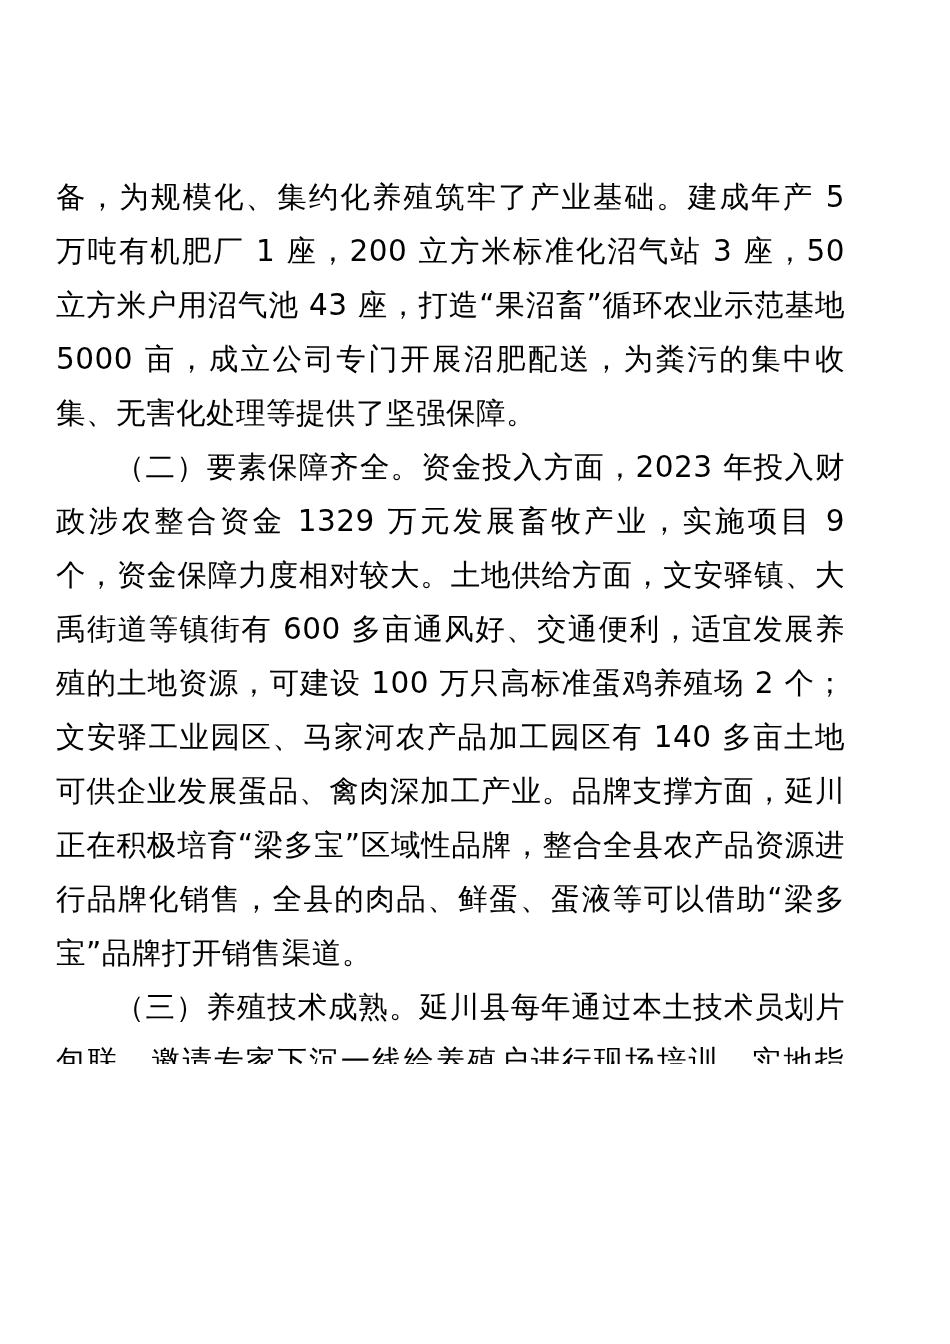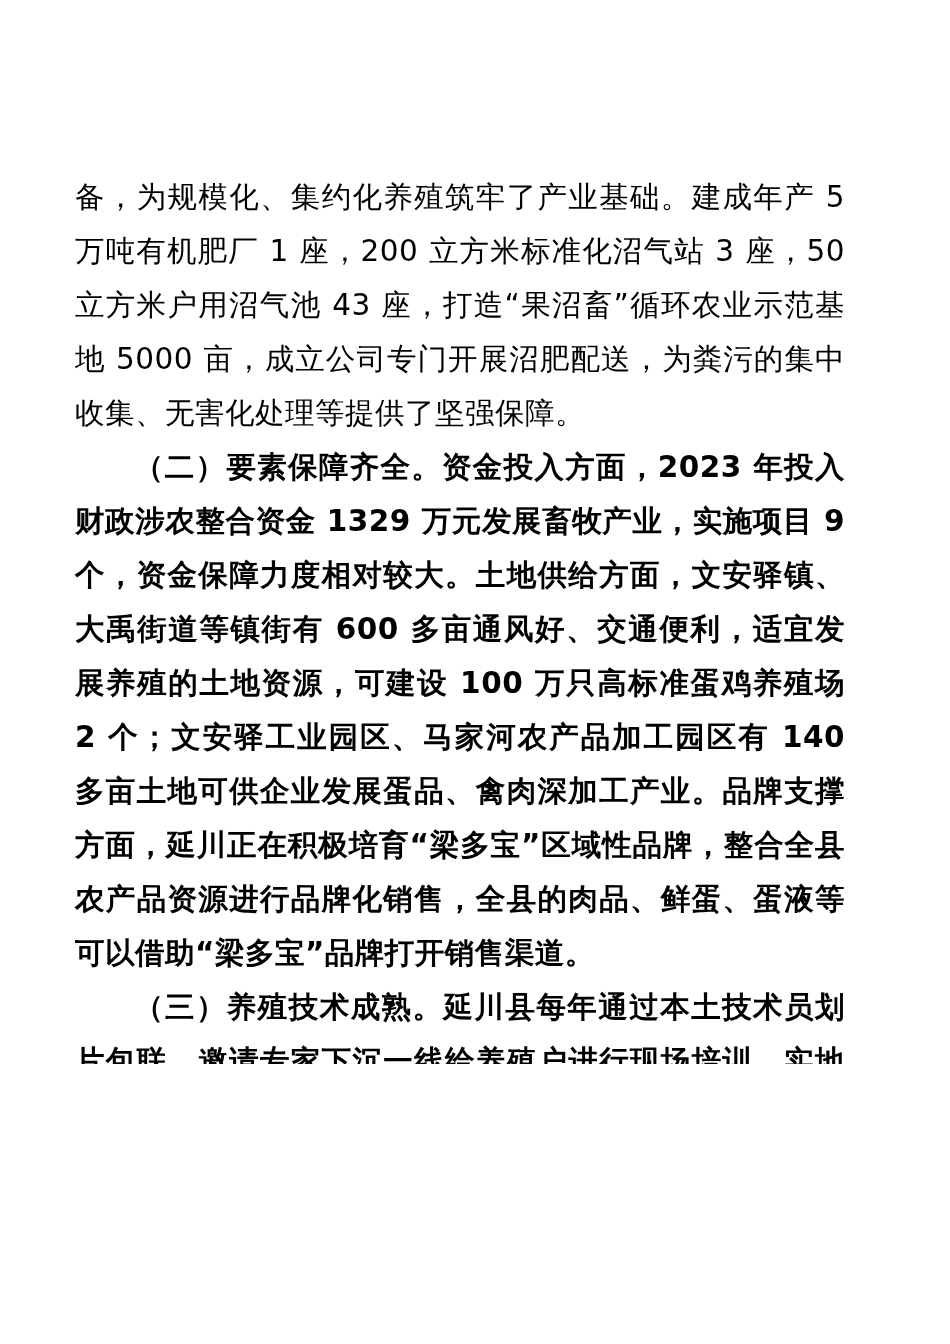--- a/index.html
+++ b/index.html
@@ -6,38 +6,37 @@
     margin: 0;
     padding: 0;
     background: #ffffff;
   }
   .page {
     width: 950px;
     height: 1064px;
     background: #ffffff;
     position: relative;
     box-sizing: border-box;
-    padding: 170px 105px 60px 75px;
+    padding: 170px 105px 60px 56px;
     font-family: "DejaVu Sans", "Liberation Sans", sans-serif;
     overflow: hidden;
   }
   .doc-body {
     font-size: 29.5px;
     line-height: 54px;
     color: #000000;
     text-align: justify;
     text-justify: inter-ideograph;
     letter-spacing: 0.5px;
   }
   .para {
     margin: 0 0 0 0;
   }
   .para.indent {
     text-indent: 2em;
-    font-weight: bold;
   }
 </style>
 </head>
 <body>
 
 <div class="page">
   <div class="doc-body">
     <p class="para">备，为规模化、集约化养殖筑牢了产业基础。建成年产 5 万吨有机肥厂 1 座，200 立方米标准化沼气站 3 座，50 立方米户用沼气池 43 座，打造“果沼畜”循环农业示范基地 5000 亩，成立公司专门开展沼肥配送，为粪污的集中收集、无害化处理等提供了坚强保障。</p>
     <p class="para indent">（二）要素保障齐全。资金投入方面，2023 年投入财政涉农整合资金 1329 万元发展畜牧产业，实施项目 9 个，资金保障力度相对较大。土地供给方面，文安驿镇、大禹街道等镇街有 600 多亩通风好、交通便利，适宜发展养殖的土地资源，可建设 100 万只高标准蛋鸡养殖场 2 个；文安驿工业园区、马家河农产品加工园区有 140 多亩土地可供企业发展蛋品、禽肉深加工产业。品牌支撑方面，延川正在积极培育“梁多宝”区域性品牌，整合全县农产品资源进行品牌化销售，全县的肉品、鲜蛋、蛋液等可以借助“梁多宝”品牌打开销售渠道。</p>
     <p class="para indent">（三）养殖技术成熟。延川县每年通过本土技术员划片包联、邀请专家下沉一线给养殖户进行现场培训、实地指导，提供信息化服务，让群众掌握科学系统的养鸡技术和相关知识。通过几年的常抓不懈，养鸡户的技术水平得到了快速提升，饲养管理能力不断提高，基本掌握了标准化养殖、饲料调配、圈舍建设、疫病防控、粪污处理等核心技术，并带动部分中青年</p>

